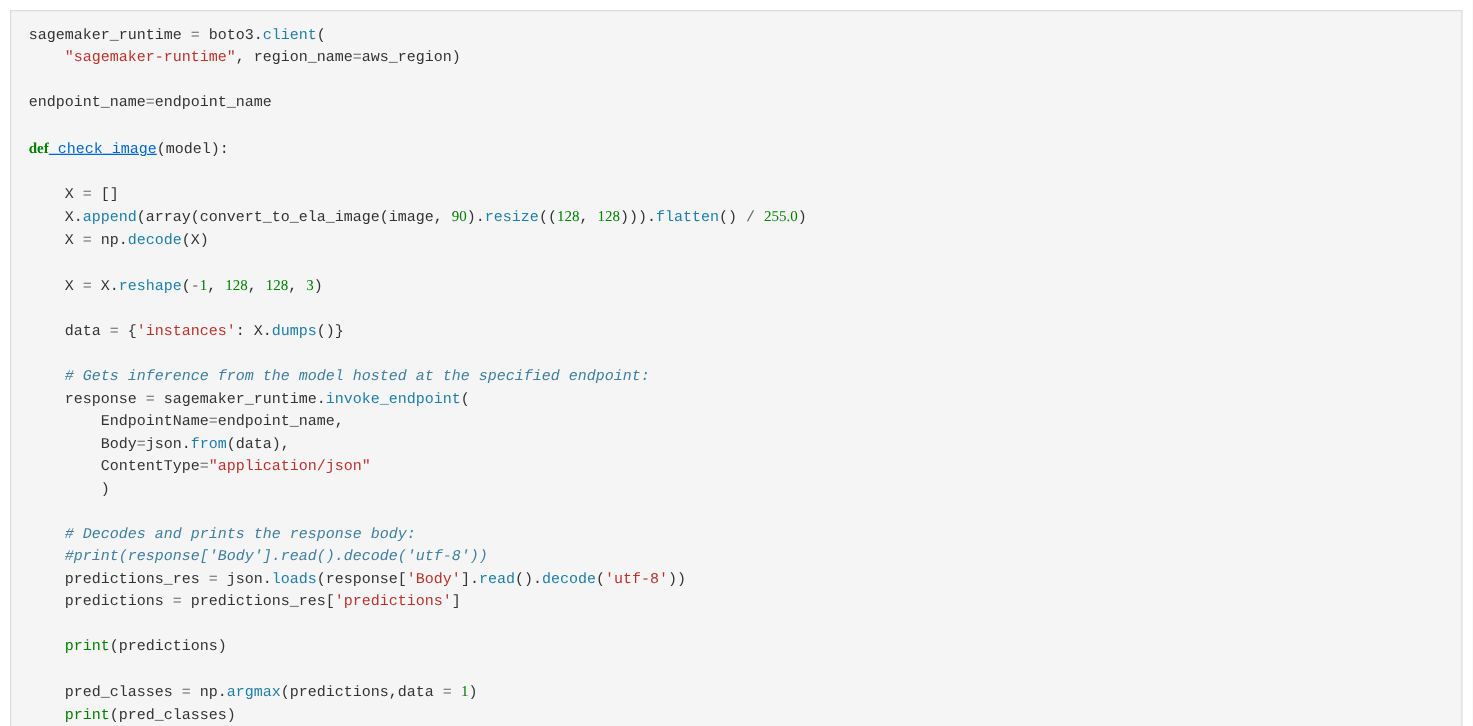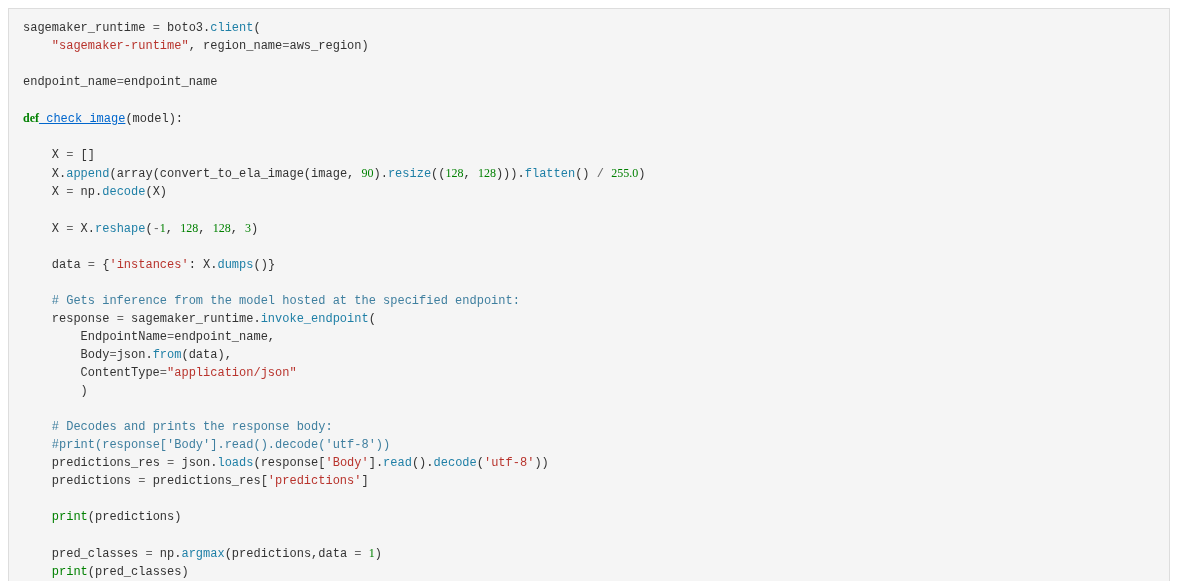--- a/index.html
+++ b/index.html
@@ -24,21 +24,21 @@
     }
     
     .tok-name { color: #333; }
     .tok-op { color: #666; }
     .tok-punct { color: #333; }
     .tok-attr { color: #1e7fa6; } 
     .tok-str { color: #b8332c; } 
     .tok-num { color: #008000; font-family: Liberation Serif, serif; } 
     .tok-kw { color: #008000; font-weight: bold; font-family: Liberation Serif, serif; } 
     .tok-fn { color: #0066cc; text-decoration: underline; } 
-    .tok-cmt { color: #3f7f9f; } 
+    .tok-cmt { color: #3f7f9f; font-style: italic; } 
     .tok-builtin { color: #008000; } 
   </style>
 </head>
 <body>
 
 <div class="code-container"><span><span class="tok-name">sagemaker_runtime </span><span class="tok-op">=</span><span class="tok-name"> boto3</span><span class="tok-punct">.</span><span class="tok-attr">client</span><span class="tok-punct">(</span></span>
 <span><span>    </span><span class="tok-str">"sagemaker-runtime"</span><span class="tok-name">, region_name</span><span class="tok-op">=</span><span class="tok-name">aws_region)</span></span>
 
 <span><span class="tok-name">endpoint_name</span><span class="tok-op">=</span><span class="tok-name">endpoint_name</span></span>
 

